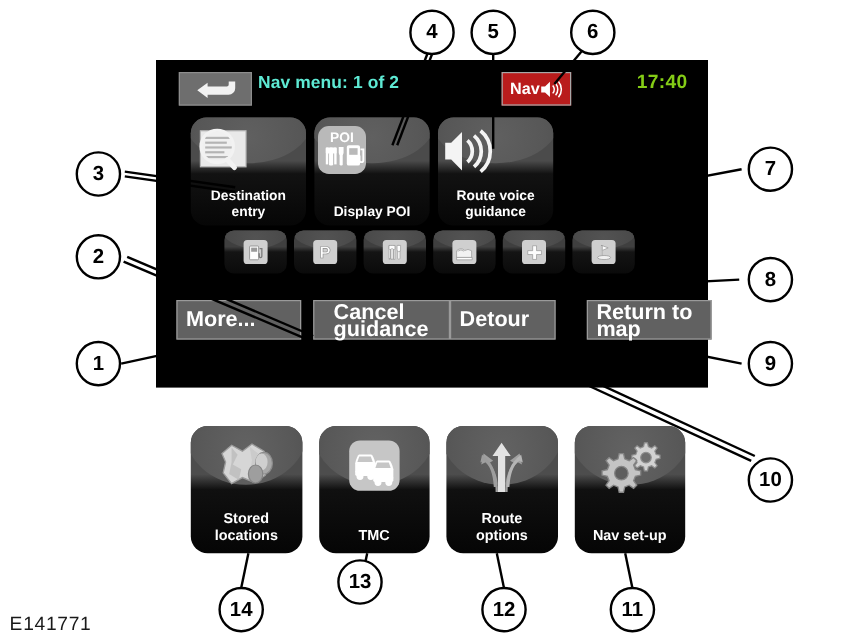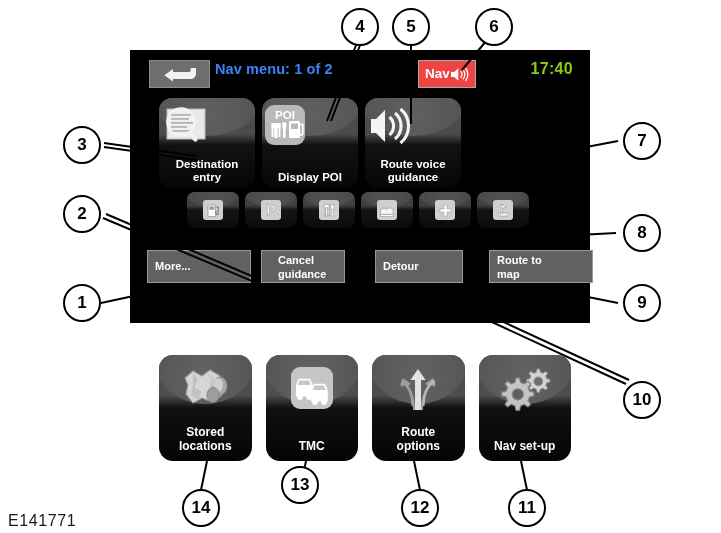--- a/index.html
+++ b/index.html
@@ -22,25 +22,25 @@
   
   #statusbar{position:absolute;left:0;top:0;width:460px;height:44px;}
   #back-btn{
     position:absolute;left:19px;top:10px;width:59px;height:26px;
     background:#6e6e6e;border:1px solid #8d8d8d;
     display:flex;align-items:center;justify-content:center;
   }
   #back-btn svg{display:block;}
   #navmenu-title{
     position:absolute;left:85px;top:11px;
-    color:#3b82f6;font-size:14.5px;font-weight:bold;letter-spacing:.1px;white-space:nowrap;
+    color:#5eead4;font-size:14.5px;font-weight:bold;letter-spacing:.1px;white-space:nowrap;
   }
   #nav-badge{
     position:absolute;left:288px;top:10px;height:26px;
-    background:#ef4444;border:1px solid #a8a8a8;
+    background:#b91c1c;border:1px solid #a8a8a8;
     display:flex;align-items:center;gap:0;padding:0 6px;
   }
   #nav-badge .lbl{color:#fff;font-size:13.5px;font-weight:bold;line-height:1;}
   #clock{
     position:absolute;right:17px;top:10px;
     color:#84cc16;font-size:16px;font-weight:bold;letter-spacing:.3px;
   }
 
   
   #tiles{
@@ -84,25 +84,25 @@
     position:absolute;left:50%;top:8px;transform:translateX(-50%);
     width:20px;height:20px;border-radius:3px;background:#cfcfcf;
     display:flex;align-items:center;justify-content:center;
   }
 
   
   #botbar{position:absolute;left:0;top:200px;width:460px;height:40px;}
   .sbtn{
     position:absolute;top:0;height:33px;
     background:#616161;border:1px solid #9a9a9a;
-    color:#fff;font-size:11px;font-weight:bold;line-height:13.5px;
+    color:#fff;font-size:18px;font-weight:bold;line-height:13.5px;
     padding:3px 0 0 7px;box-sizing:border-box;
   }
   #btn-more{left:17px;width:104px;padding-top:9px;}
-  #btn-cancel{left:131px;width:84px;padding-left:16px;}
+  #btn-cancel{left:131px;width:114px;padding-left:16px;}
   #btn-detour{left:245px;width:88px;padding-top:9px;}
   #btn-return{left:359px;width:104px;}
 
   
   #lowtiles{position:absolute;left:159px;top:355px;width:412px;height:106px;display:flex;gap:14px;}
   .ltile{
     position:relative;width:97px;height:106px;border-radius:14px;
     background:linear-gradient(180deg,#4d4d4d 0%,#4d4d4d 38%,#101010 50%,#050505 100%);
     overflow:hidden;
   }
@@ -300,21 +300,21 @@
         <span>More...</span>
       </div>
       <div class="sbtn" id="btn-cancel">
         <span>Cancel</span><br>
         <span>guidance</span>
       </div>
       <div class="sbtn" id="btn-detour">
         <span>Detour</span>
       </div>
       <div class="sbtn" id="btn-return">
-        <span>Route to</span><br>
+        <span>Return to</span><br>
         <span>map</span>
       </div>
     </div>
   </div>
 
   <div id="lowtiles">
 
     <div class="ltile">
       <div class="glow"></div>
       <div class="ico">

